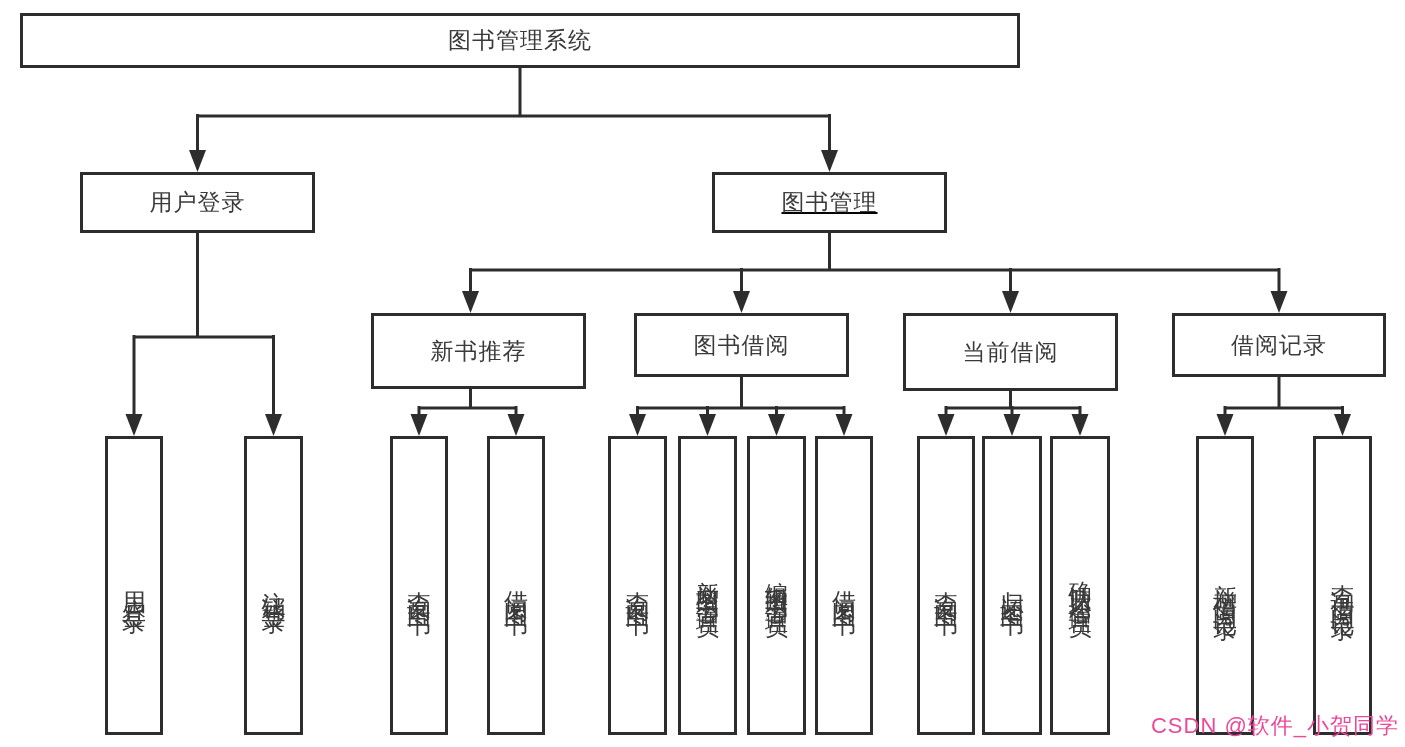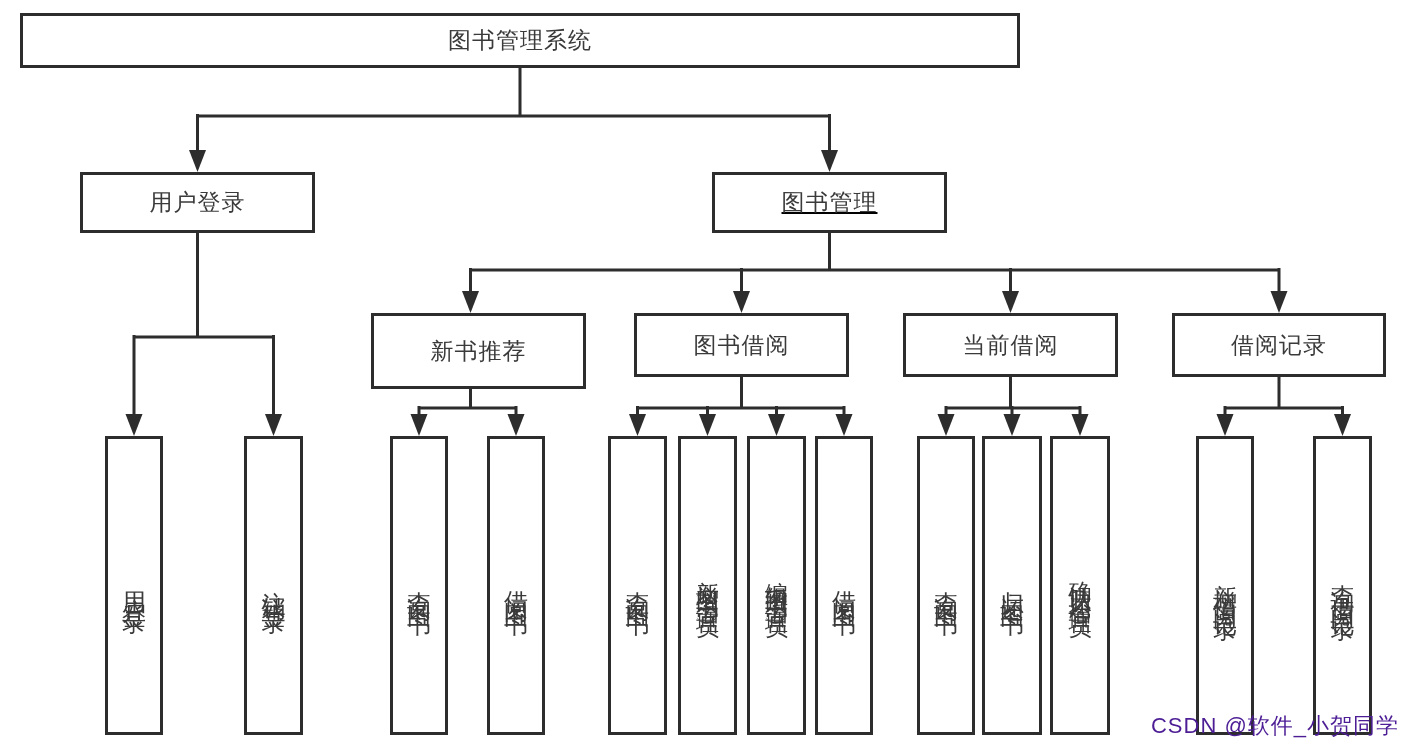--- a/index.html
+++ b/index.html
@@ -57,21 +57,21 @@
   }
   .box.vert.tight .label {
     font-size: 23px;
     letter-spacing: 5px;
   }
   .watermark {
     position: absolute;
     right: 6px;
     top: 711px;
     z-index: 6;
-    color: #4c1d95;
+    color: #ec4899;
     font-size: 22px;
     letter-spacing: 1px;
     pointer-events: none;
   }
 </style>
 </head>
 <body>
 
 <div id="canvas">
 
@@ -128,21 +128,21 @@
   <div class="box" style="left:712px; top:172px; width:235px; height:61px;text-decoration:underline;">
     <span class="label">图书管理</span>
   </div>
 
   <div class="box" style="left:363px; top:313px; width:215px; height:76px;margin-left:8px;">
     <span class="label">新书推荐</span>
   </div>
   <div class="box" style="left:634px; top:313px; width:215px; height:64px;text-align:right;">
     <span class="label">图书借阅</span>
   </div>
-  <div class="box" style="left:903px; top:313px; width:215px; height:64px;">
+  <div class="box" style="left:903px; top:313px; width:215px; height:78px;">
     <span class="label">当前借阅</span>
   </div>
   <div class="box" style="left:1172px; top:313px; width:214px; height:64px;text-align:right;">
     <span class="label">借阅记录</span>
   </div>
 
   <div class="box vert" style="left:105px; top:436px; width:58px; height:299px;">
     <span class="label">用户登录</span>
   </div>
   <div class="box vert" style="left:244px; top:436px; width:59px; height:299px;">

